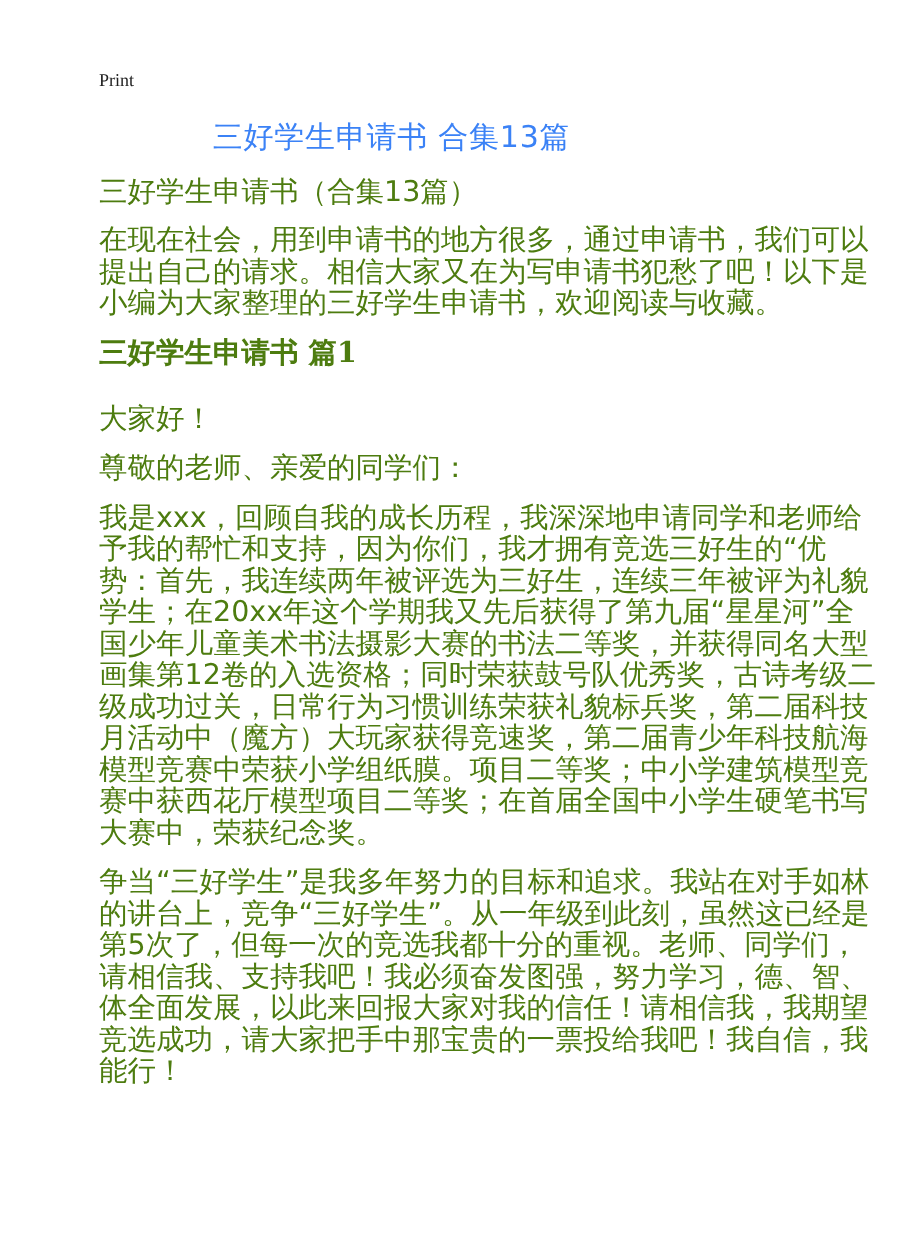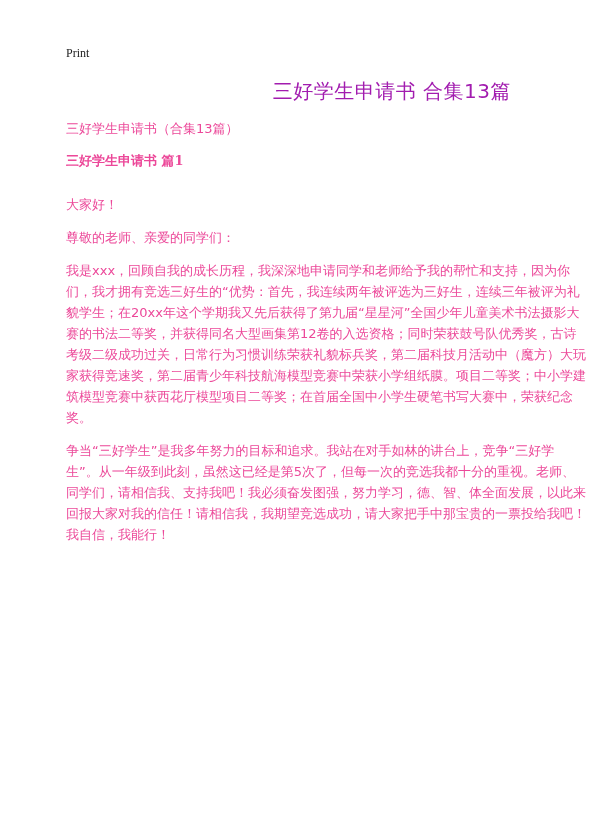--- a/index.html
+++ b/index.html
@@ -28,37 +28,37 @@
       font-family: "Liberation Serif", "DejaVu Serif", serif;
       font-size: 12px;
       color: #222;
       text-decoration: none;
     }
     .doc-title {
       position: absolute;
       left: 0;
       width: 500px;
       top: 78px;
-      text-align: right;
+      text-align: center;
       font-family: "DejaVu Sans", "Liberation Sans", sans-serif;
       font-size: 20px;
       font-weight: normal;
       margin: 0;
-      color: #a21caf;
+      color: #3b82f6;
       letter-spacing: 0.5px;
     }
     .content {
       position: absolute;
       left: 55px;
       top: 118px;
       width: 520px;
       font-family: "DejaVu Sans", "Liberation Sans", sans-serif;
-      font-size: 13px;
+      font-size: 19px;
       line-height: 21px;
-      color: #ec4899;
+      color: #4d7c0f;
     }
     .content p {
       margin: 0 0 12px 0;
     }
     .content .subtitle {
       margin-bottom: 11px;
     }
     .content .section-heading {
       font-weight: bold;
       font-family: "DejaVu Serif", "Liberation Serif", serif;
@@ -71,20 +71,21 @@
 </head>
 <body>
 
 <div class="page">
   <a class="print-link" href="#">Print</a>
 
   <h1 class="doc-title">三好学生申请书  合集13篇</h1>
 
   <div class="content">
     <p class="subtitle">三好学生申请书（合集13篇）</p>
+    <p>在现在社会，用到申请书的地方很多，通过申请书，我们可以提出自己的请求。相信大家又在为写申请书犯愁了吧！以下是小编为大家整理的三好学生申请书，欢迎阅读与收藏。</p>
     <p class="section-heading">三好学生申请书 篇1</p>
     <p>大家好！</p>
     <p>尊敬的老师、亲爱的同学们：</p>
     <p>我是xxx，回顾自我的成长历程，我深深地申请同学和老师给予我的帮忙和支持，因为你们，我才拥有竞选三好生的“优势：首先，我连续两年被评选为三好生，连续三年被评为礼貌学生；在20xx年这个学期我又先后获得了第九届“星星河”全国少年儿童美术书法摄影大赛的书法二等奖，并获得同名大型画集第12卷的入选资格；同时荣获鼓号队优秀奖，古诗考级二级成功过关，日常行为习惯训练荣获礼貌标兵奖，第二届科技月活动中（魔方）大玩家获得竞速奖，第二届青少年科技航海模型竞赛中荣获小学组纸膜。项目二等奖；中小学建筑模型竞赛中获西花厅模型项目二等奖；在首届全国中小学生硬笔书写大赛中，荣获纪念奖。</p>
     <p>争当“三好学生”是我多年努力的目标和追求。我站在对手如林的讲台上，竞争“三好学生”。从一年级到此刻，虽然这已经是第5次了，但每一次的竞选我都十分的重视。老师、同学们，请相信我、支持我吧！我必须奋发图强，努力学习，德、智、体全面发展，以此来回报大家对我的信任！请相信我，我期望竞选成功，请大家把手中那宝贵的一票投给我吧！我自信，我能行！</p>
 
   </div>
 </div>
 
 </body></html>

